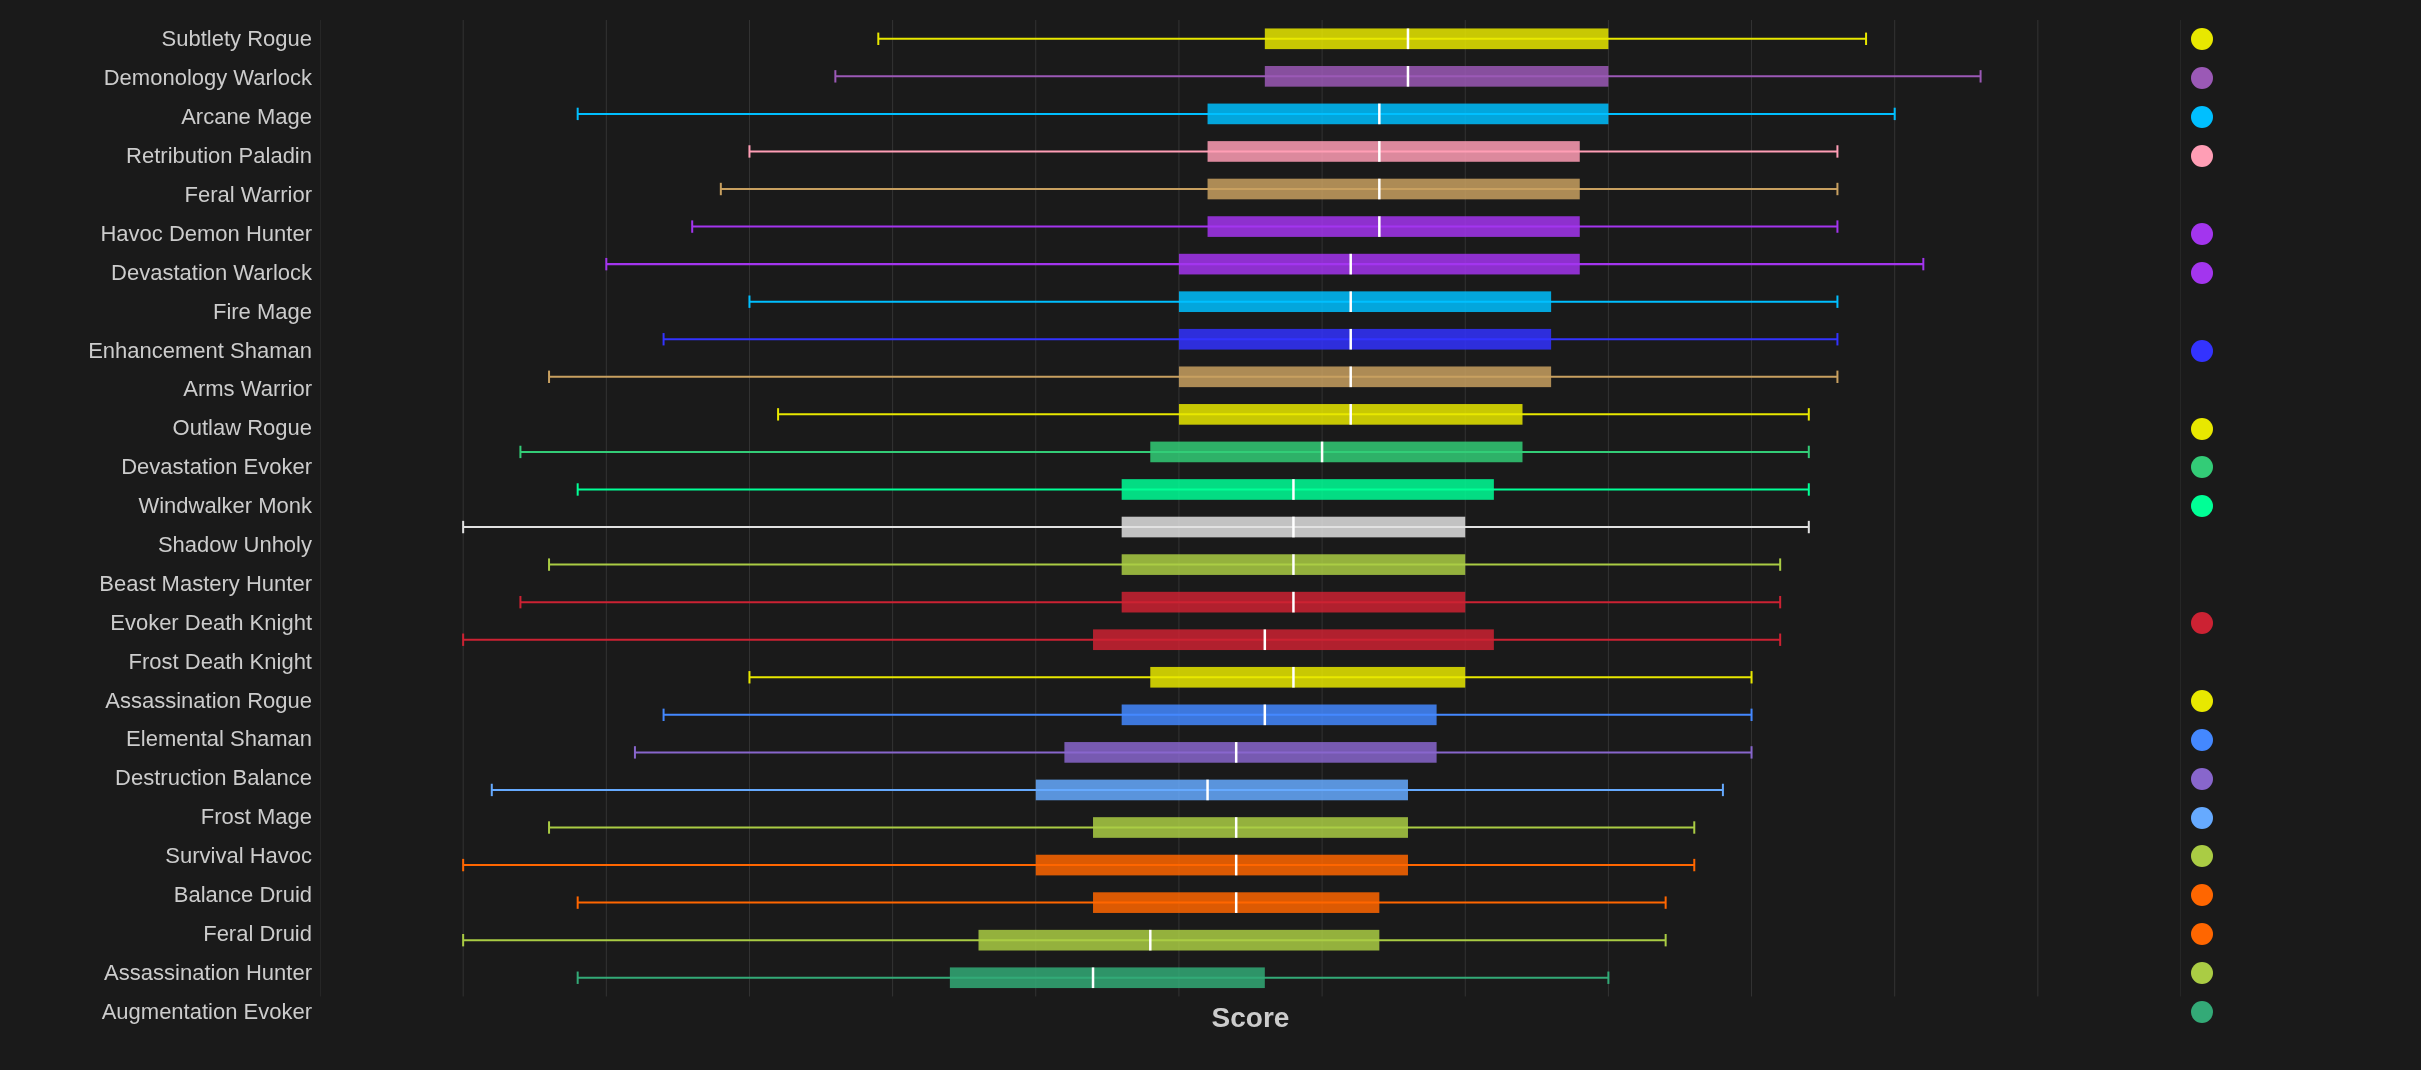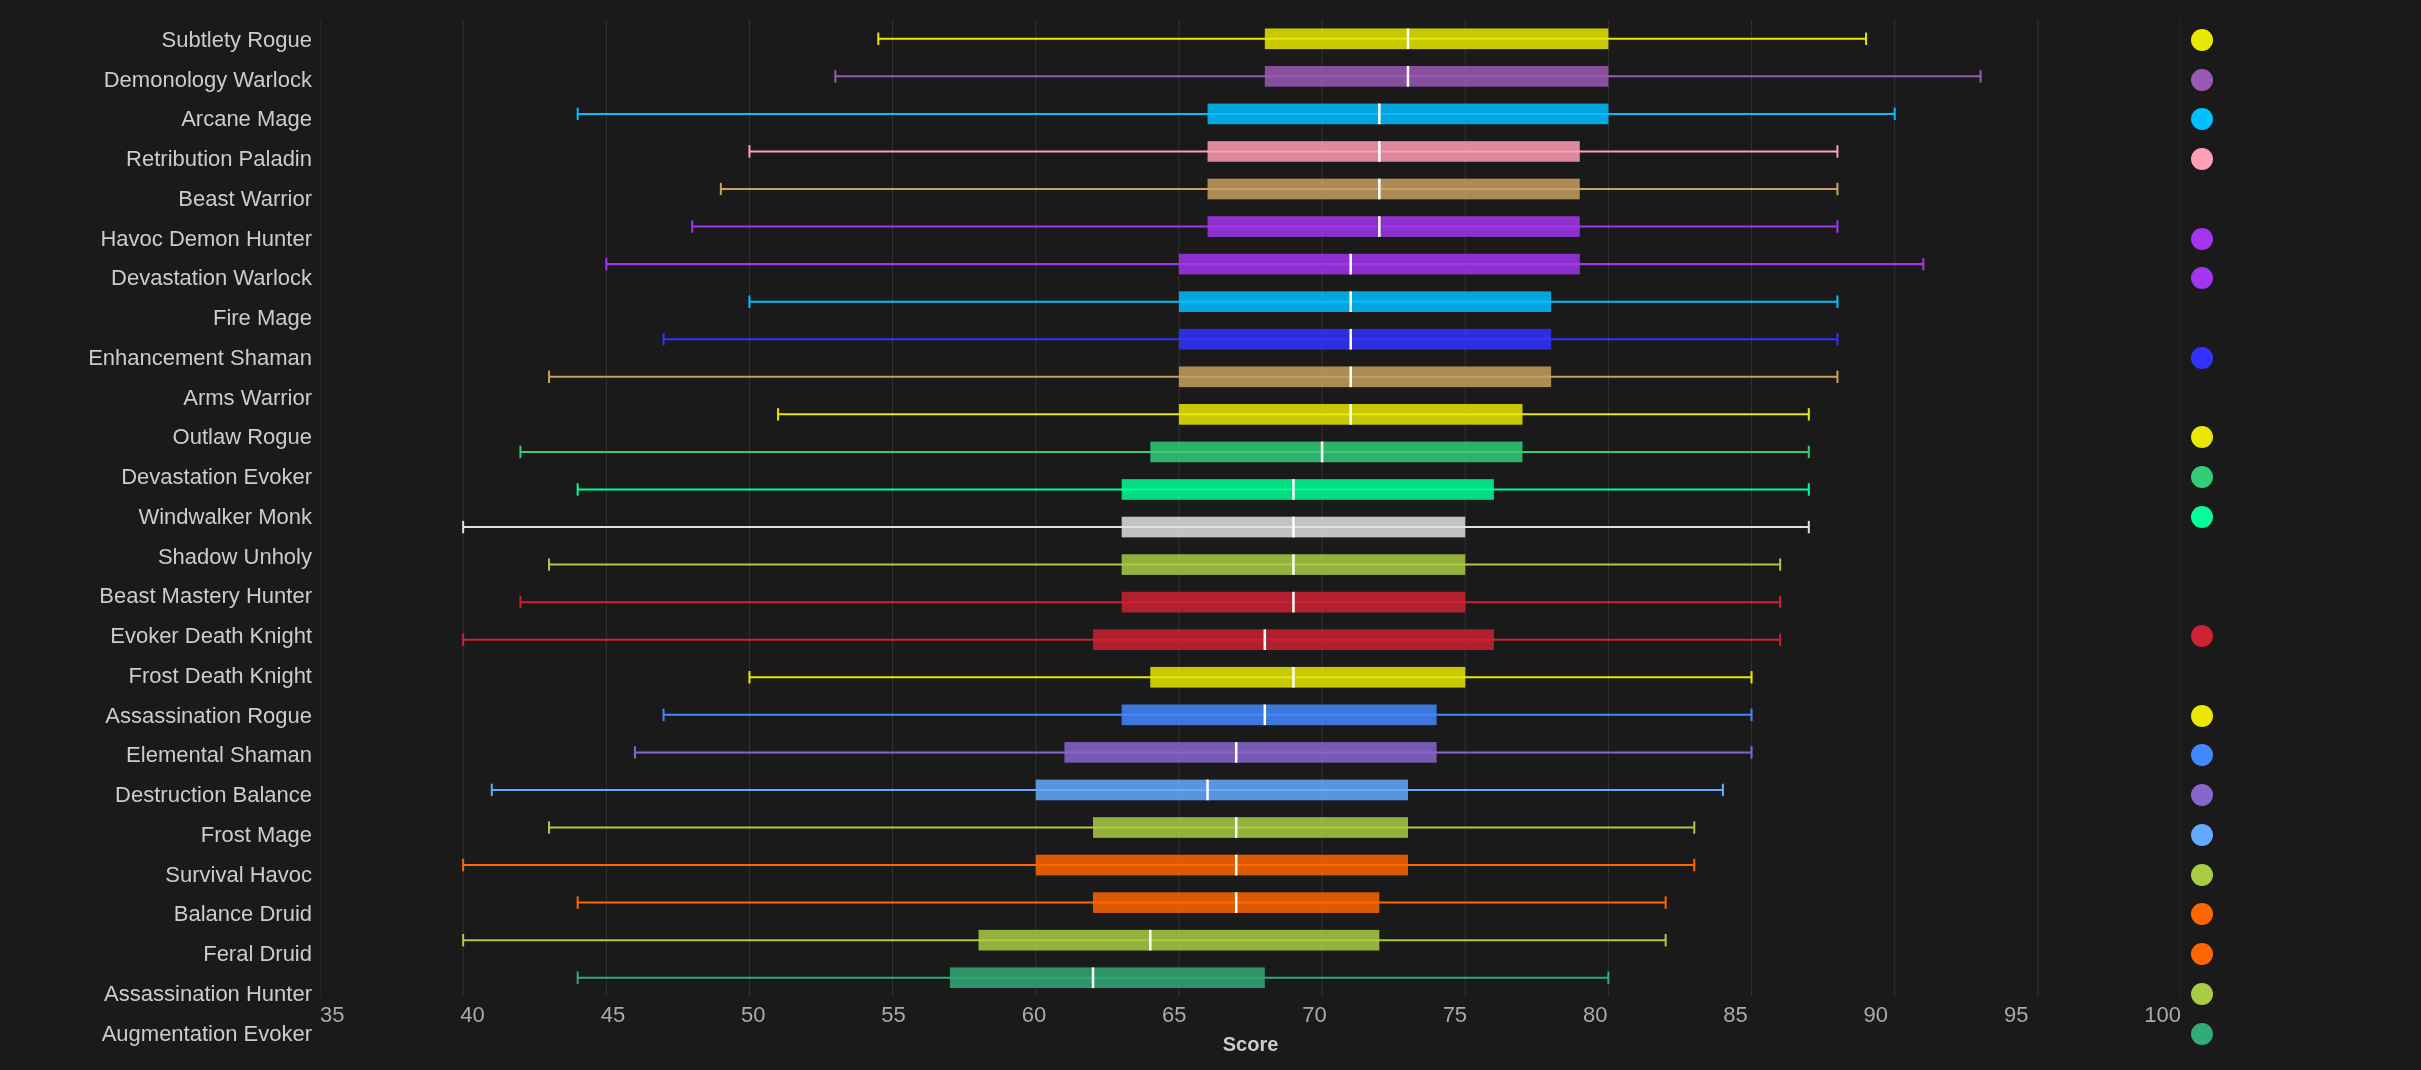--- a/index.html
+++ b/index.html
@@ -54,21 +54,21 @@
     }
     .x-axis-labels {
       display: flex;
       justify-content: space-between;
       padding: 5px 0 0 0;
       font-size: 22px;
       color: #aaa;
     }
     .x-axis-title {
       text-align: center;
-      font-size: 20px;
+      font-size: 28px;
       color: #ccc;
       font-weight: bold;
       margin-top: 5px;
     }
     .dot-area {
       width: 220px;
       display: flex;
       flex-direction: column;
       justify-content: space-around;
       align-items: flex-start;
@@ -88,21 +88,21 @@
 </head>
 <body>
 
 <div class="chart-container">
   <div class="chart-area">
     <div class="y-labels" id="y-labels">
         <div class="y-label">Subtlety Rogue</div>
         <div class="y-label">Demonology Warlock</div>
         <div class="y-label">Arcane Mage</div>
         <div class="y-label">Retribution Paladin</div>
-        <div class="y-label">Beast Warrior</div>
+        <div class="y-label">Feral Warrior</div>
         <div class="y-label">Havoc Demon Hunter</div>
         <div class="y-label">Devastation Warlock</div>
         <div class="y-label">Fire Mage</div>
         <div class="y-label">Enhancement Shaman</div>
         <div class="y-label">Arms Warrior</div>
         <div class="y-label">Outlaw Rogue</div>
         <div class="y-label">Devastation Evoker</div>
         <div class="y-label">Windwalker Monk</div>
         <div class="y-label">Shadow Unholy</div>
         <div class="y-label">Beast Mastery Hunter</div>
@@ -260,36 +260,20 @@
             <line x1="1344.923076923077" y1="909.7546153846155" x2="1344.923076923077" y2="922.0915384615386" stroke="#aacc44" stroke-width="2"></line>
             <rect x="658.1538461538462" y="905.6423076923078" width="400.6153846153845" height="20.561538461538465" fill="#aacc44" fill-opacity="0.85"></rect>
             <line x1="829.8461538461539" y1="905.6423076923078" x2="829.8461538461539" y2="926.2038461538463" stroke="#ffffff" stroke-width="2.5"></line>
             <line x1="257.53846153846155" y1="953.3076923076924" x2="1287.6923076923076" y2="953.3076923076924" stroke="#33aa77" stroke-width="2"></line>
             <line x1="257.53846153846155" y1="947.1392307692308" x2="257.53846153846155" y2="959.4761538461539" stroke="#33aa77" stroke-width="2"></line>
             <line x1="1287.6923076923076" y1="947.1392307692308" x2="1287.6923076923076" y2="959.4761538461539" stroke="#33aa77" stroke-width="2"></line>
             <rect x="629.5384615384615" y="943.0269230769231" width="314.7692307692307" height="20.561538461538465" fill="#33aa77" fill-opacity="0.85"></rect>
             <line x1="772.6153846153846" y1="943.0269230769231" x2="772.6153846153846" y2="963.5884615384616" stroke="#ffffff" stroke-width="2.5"></line>
           </svg>
       </div>
-      <div class="x-axis-labels" id="x-labels">
-          <span>35</span>
-          <span>40</span>
-          <span>45</span>
-          <span>50</span>
-          <span>55</span>
-          <span>60</span>
-          <span>65</span>
-          <span>70</span>
-          <span>75</span>
-          <span>80</span>
-          <span>85</span>
-          <span>90</span>
-          <span>95</span>
-          <span>100</span>
-        </div>
       <div class="x-axis-title" id="x-title">Score</div>
     </div>
     <div class="dot-area" id="dot-area">
         <div class="dot-row">
           <span class="dot" style="width: 22px; height: 22px; background-color: rgb(232, 232, 0);"></span>
         </div>
         <div class="dot-row">
           <span class="dot" style="width: 22px; height: 22px; background-color: rgb(155, 89, 182);"></span>
         </div>
         <div class="dot-row">

